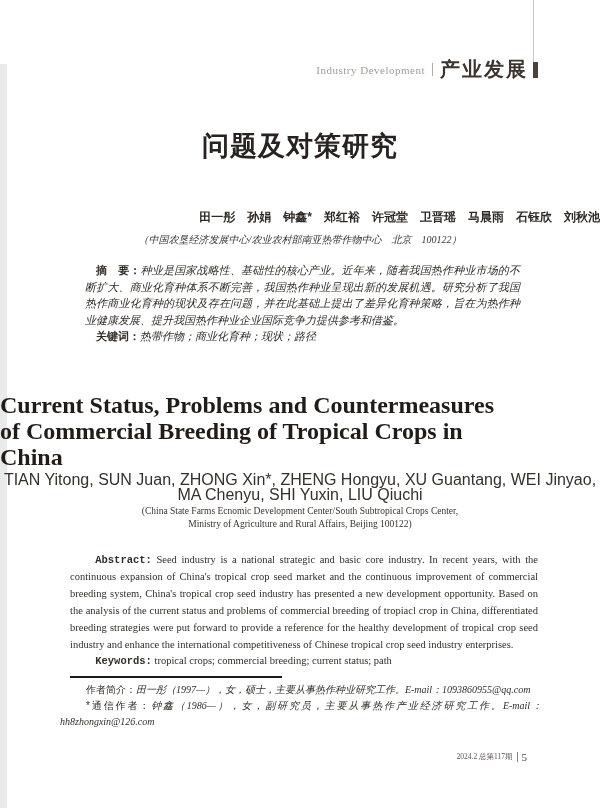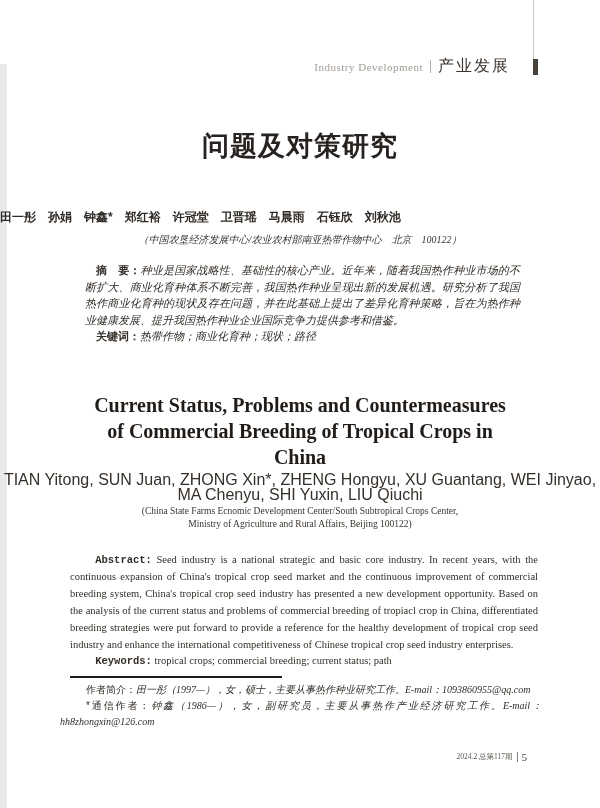--- a/index.html
+++ b/index.html
@@ -8,49 +8,49 @@
     font-family:"Liberation Serif", serif;color:#2b2520;overflow:hidden;
   }
   .scan-left{position:absolute;left:0;top:64px;width:7px;height:744px;background:#e9ebeb;}
   .rule-top{position:absolute;left:533px;top:0;width:1px;height:62px;background:#c9c9c9;}
 
   .header-badge{
     position:absolute;top:56px;right:62px;display:flex;align-items:center;
   }
   .header-en{font-size:11px;color:#a29b94;letter-spacing:0.5px;margin-right:7px;}
   .header-divider{width:1px;height:13px;background:#b3ada6;margin-right:7px;}
-  .header-zh{font-family:"Liberation Sans",sans-serif;font-weight:normal;font-size:16px;color:#3c352f;letter-spacing:2px;margin-right:23px;}
+  .header-zh{font-family:"Liberation Sans",sans-serif;font-weight:bold;font-size:20px;color:#3c352f;letter-spacing:2px;margin-right:5px;}
   .header-bar{width:5px;height:16px;background:#4a433c;}
 
   .title-zh{
     position:absolute;top:128px;left:0;width:100%;text-align:center;
     font-family:"Liberation Sans",sans-serif;font-weight:bold;
     font-size:27px;line-height:36px;color:#272220;letter-spacing:1px;
   }
   .authors-zh{
-    position:absolute;top:209px;left:0;width:100%;text-align:left;
+    position:absolute;top:209px;left:0;width:100%;text-align:right;
     font-family:"Liberation Sans",sans-serif;font-weight:bold;
     font-size:12px;color:#2e2924;
   }
   .affil-zh{
     position:absolute;top:233px;left:0;width:100%;text-align:center;
     font-size:10px;color:#3a342e;font-style:italic;
   }
 
   .abs-zh{
     position:absolute;left:85px;right:80px;top:262px;
     font-size:11px;line-height:16.6px;text-align:justify;font-style:italic;color:#322c26;
   }
   .abs-zh .lbl{font-style:normal;font-family:"Liberation Sans",sans-serif;font-weight:bold;}
   .abs-zh p{margin:0;text-indent:1em;}
   .kw-zh{margin-top:0px;}
 
   .title-en{
-    position:absolute;top:392px;left:0;width:100%;text-align:center;
-    font-weight:bold;font-size:20px;line-height:26px;color:#211c18;
+    position:absolute;top:392px;left:0;width:100%;text-align:left;
+    font-weight:bold;font-size:24px;line-height:26px;color:#211c18;
   }
   .authors-en{
     position:absolute;top:472px;left:0;width:100%;text-align:center;
     font-family:"Liberation Sans",sans-serif;font-size:16px;line-height:15px;color:#36302a;
   }
   .affil-en{
     position:absolute;top:505px;left:0;width:100%;text-align:center;
     font-size:9.5px;line-height:13px;color:#3a342e;
   }
 

